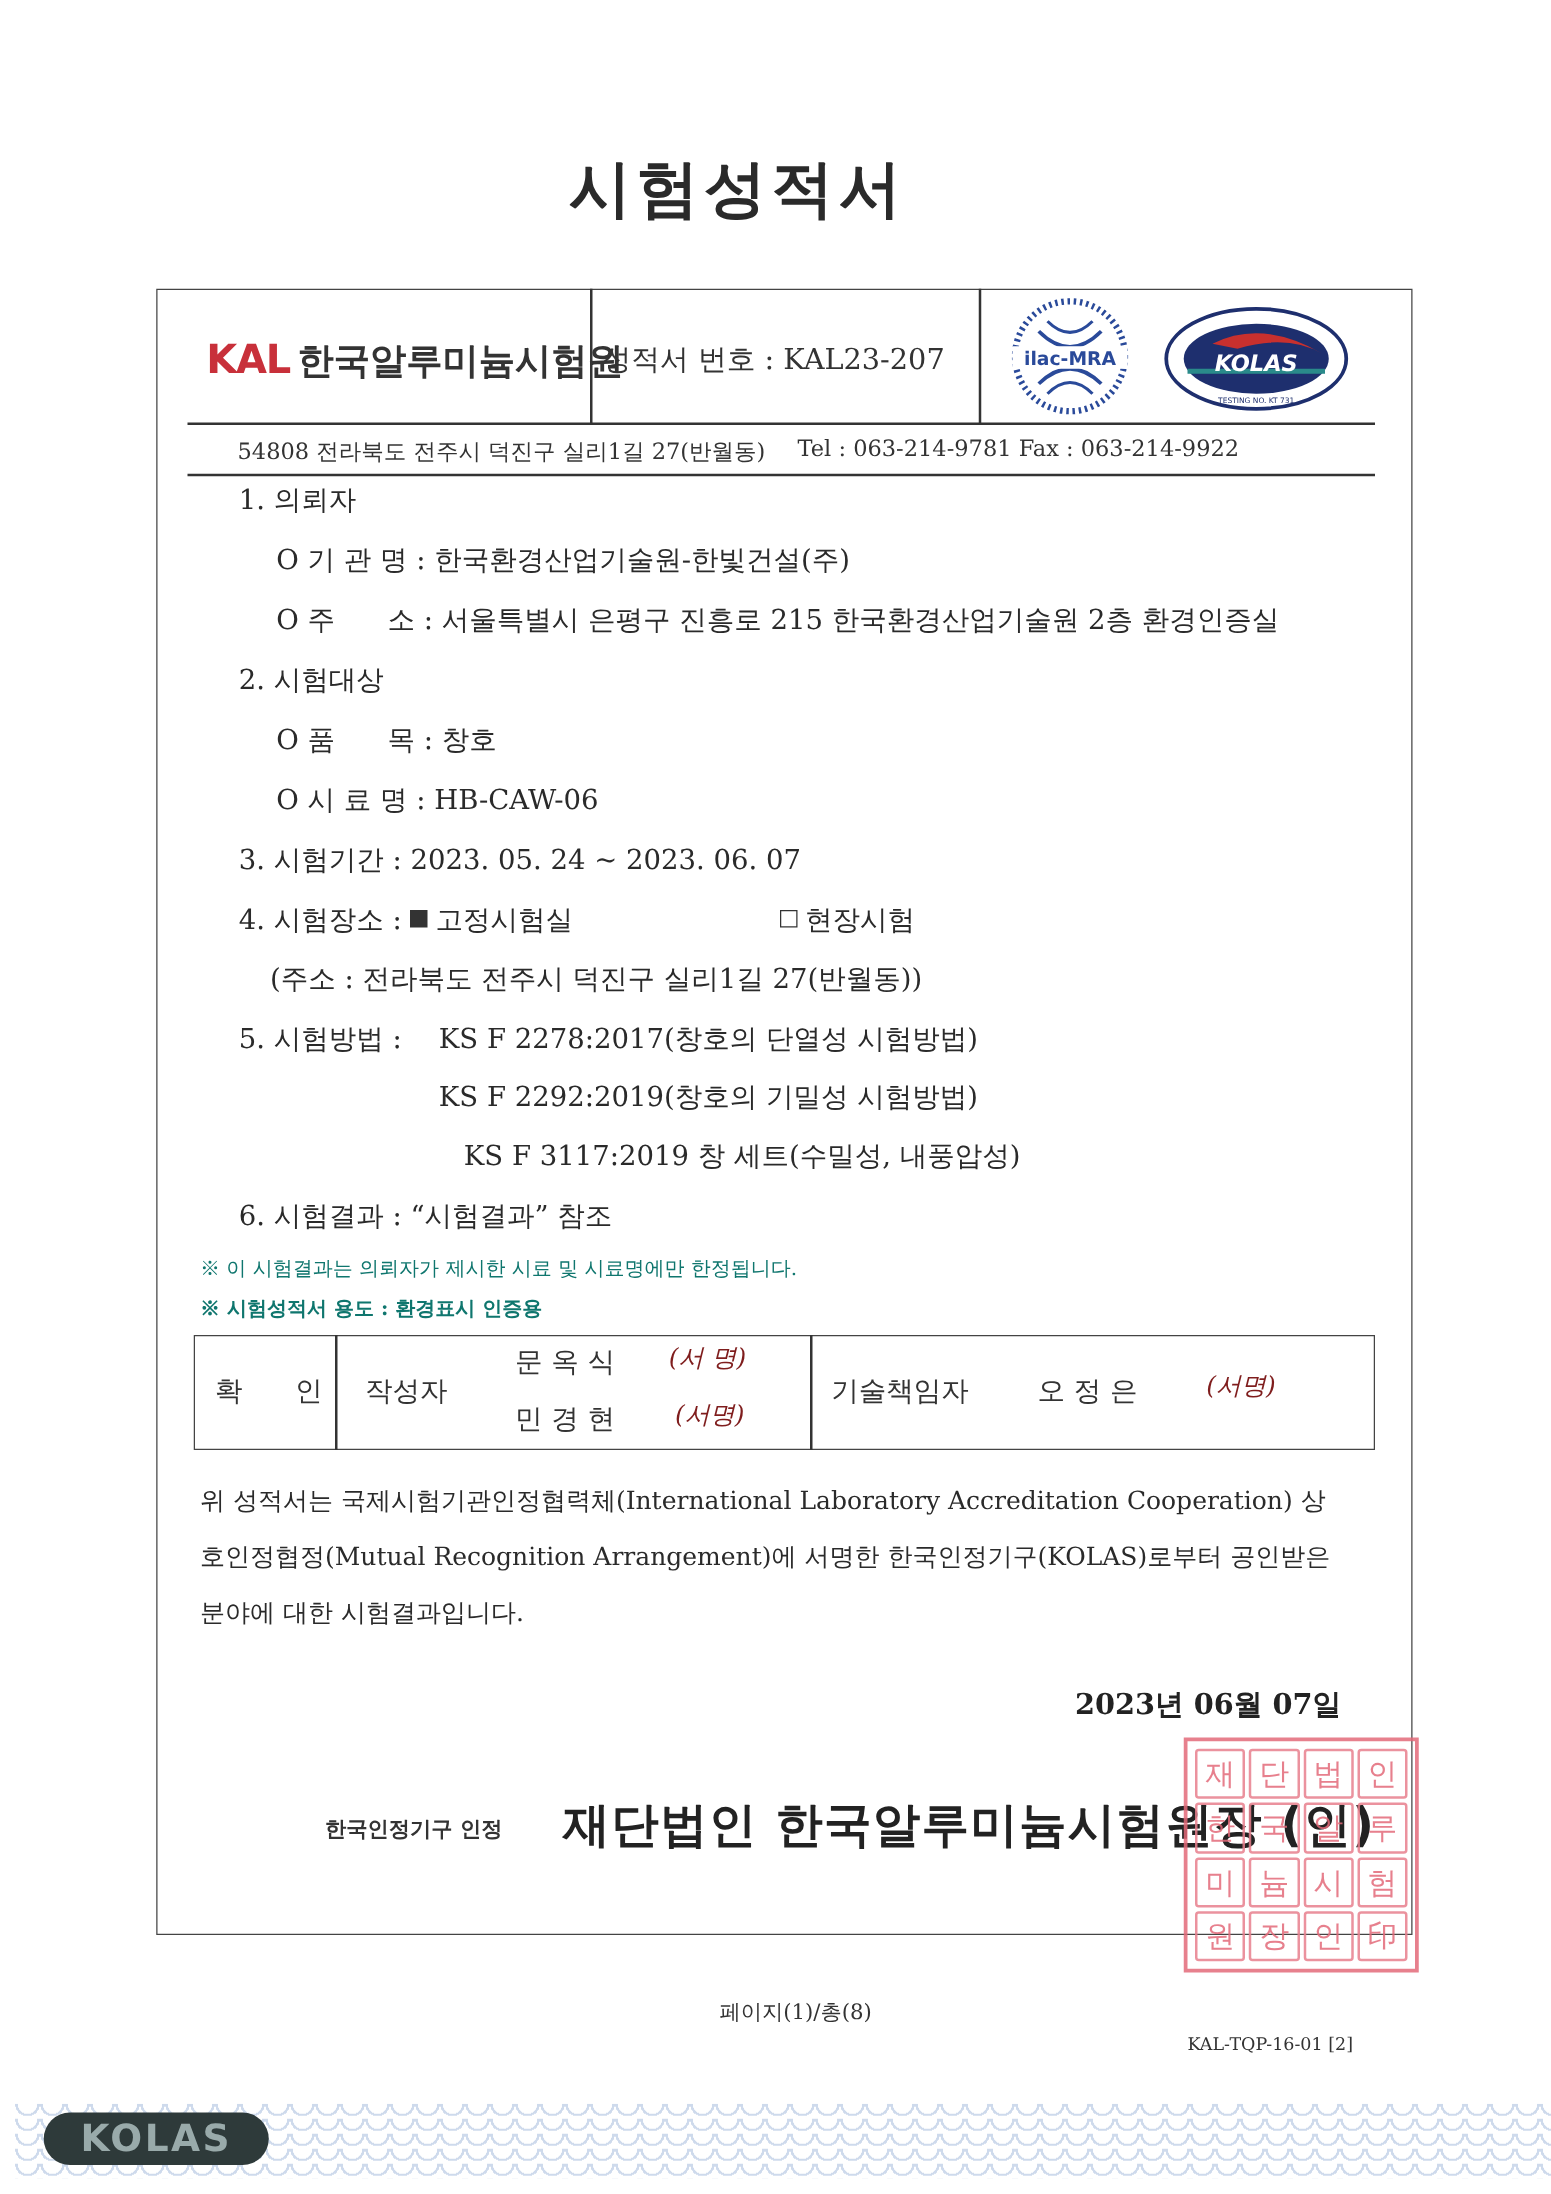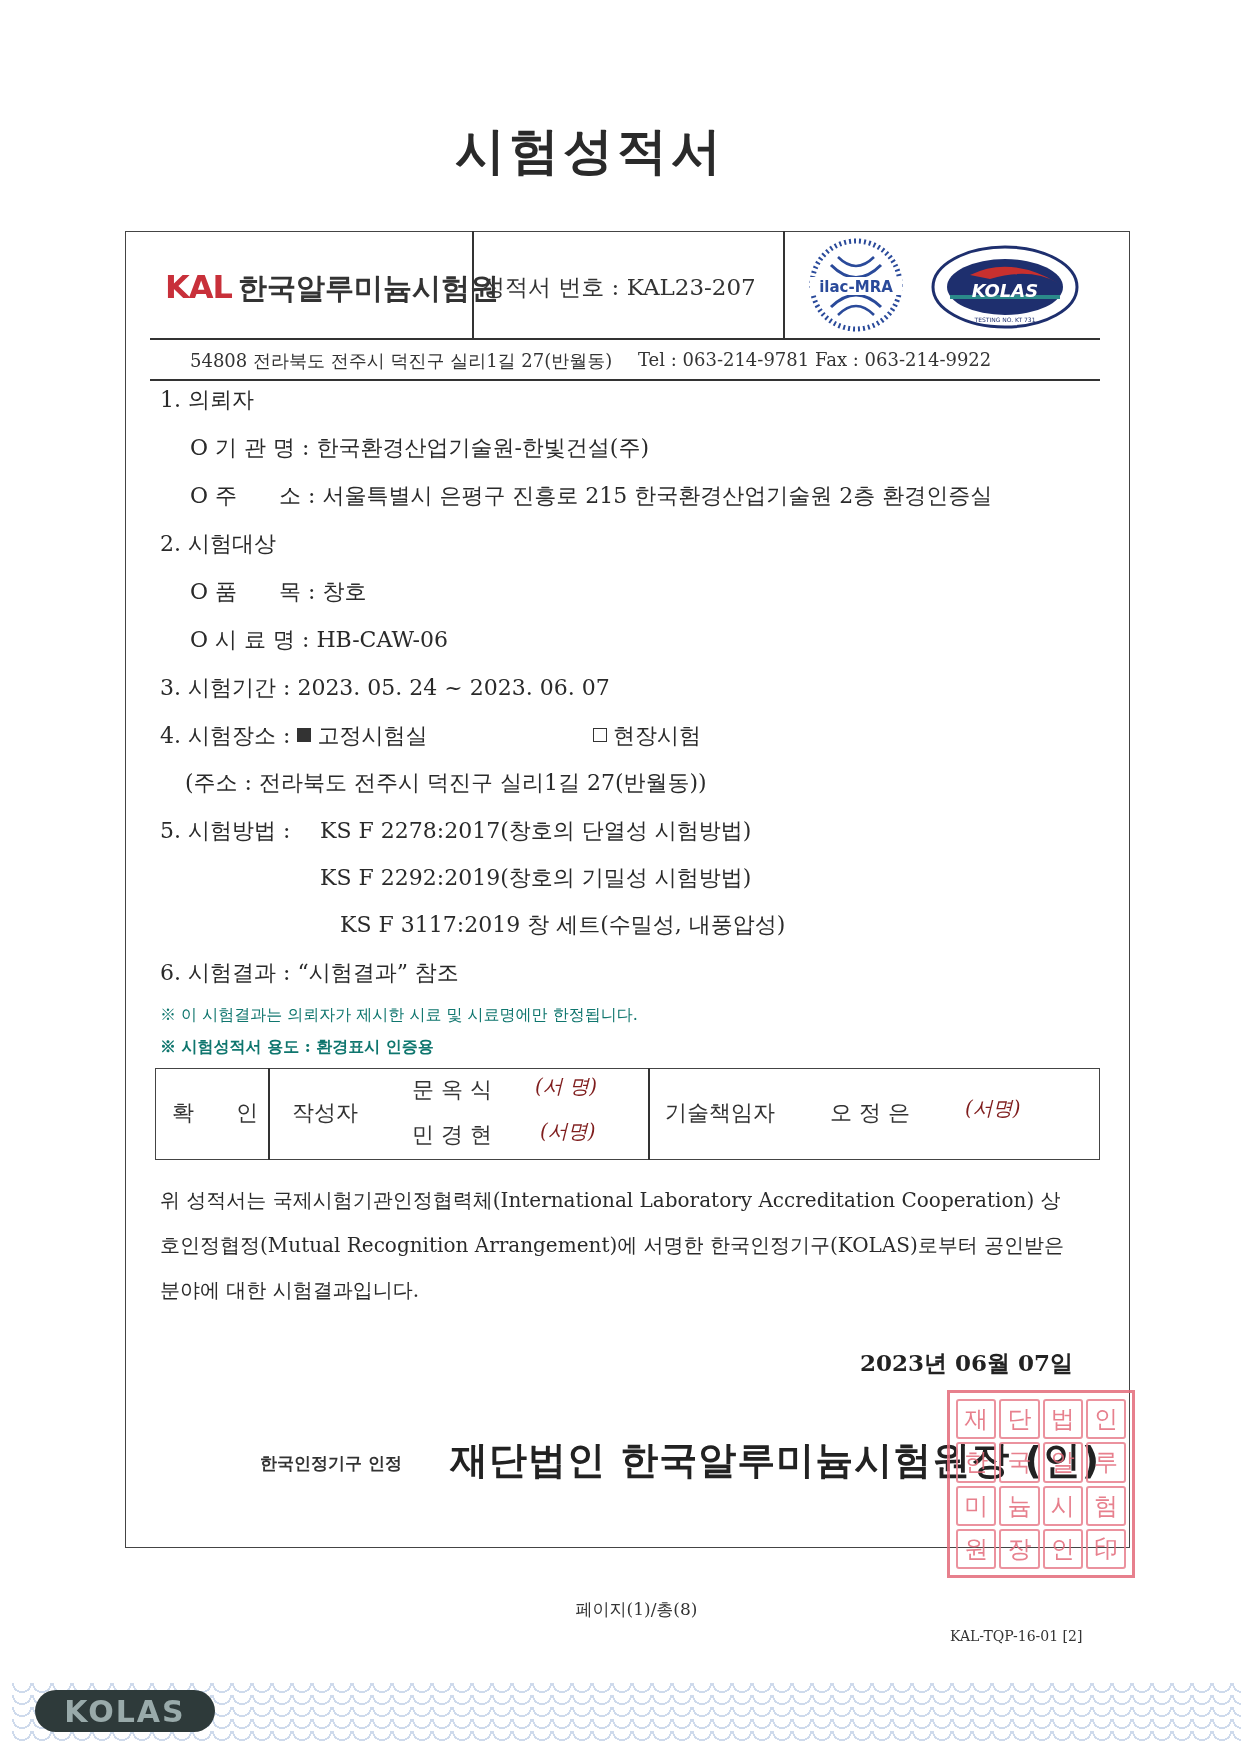--- a/index.html
+++ b/index.html
@@ -12,21 +12,21 @@
   .hdr-line { background:#333; height:1.5px; }
   .vline { background:#333; width:1.5px; }
   .kal-logo { left:165px; top:268px; font-family:"DejaVu Sans", sans-serif; font-size:32px; font-weight:bold; }
   .kal-logo .kal { color:#c8303a; letter-spacing:-1px; }
   .kal-logo .kname { color:#333; font-size:29px; margin-left:6px; }
   .certno { left:482px; top:272px; font-size:23px; color:#333; }
   .addr-line { left:190px; top:349px; font-size:18px; color:#333; }
   .tel-line { left:638px; top:349px; font-size:18px; color:#333; }
   .logo-ilac { left:806px; top:235px; width:100px; height:100px; }
   .logo-kolas { left:930px; top:245px; width:150px; height:85px; }
-  .sec { font-size:22px; color:#2a2a2a; }
+  .sec { font-size:22px; color:#2a2a2a;margin-left:31px; }
   .small { font-size:16px; color:#0f766e; }
   .sign-table { left:155px; top:1068px; width:945px; height:92px; border:1.5px solid #444; box-sizing:border-box; }
   .cell-text { font-size:22px; color:#333; font-family:"DejaVu Sans", sans-serif; }
   .sig { font-family:"DejaVu Serif", serif; color:#7f1d1d; font-style:italic; }
   .para { left:160px; width:930px; font-size:20px; line-height:45px; color:#2a2a2a; }
   .date { left:860px; top:1348px; font-size:23px; font-weight:bold; color:#222; }
   .issuer-small { left:260px; top:1452px; font-family:"DejaVu Sans", sans-serif; font-size:17px; font-weight:bold; color:#333; }
   .issuer-big { left:450px; top:1435px; font-family:"DejaVu Sans", sans-serif; font-size:38px; font-weight:bold; color:#222; letter-spacing:1px; }
   .seal { left:947px; top:1390px; width:188px; height:188px; border:3px solid #e36a7a; box-sizing:border-box;
           opacity:0.85; }

